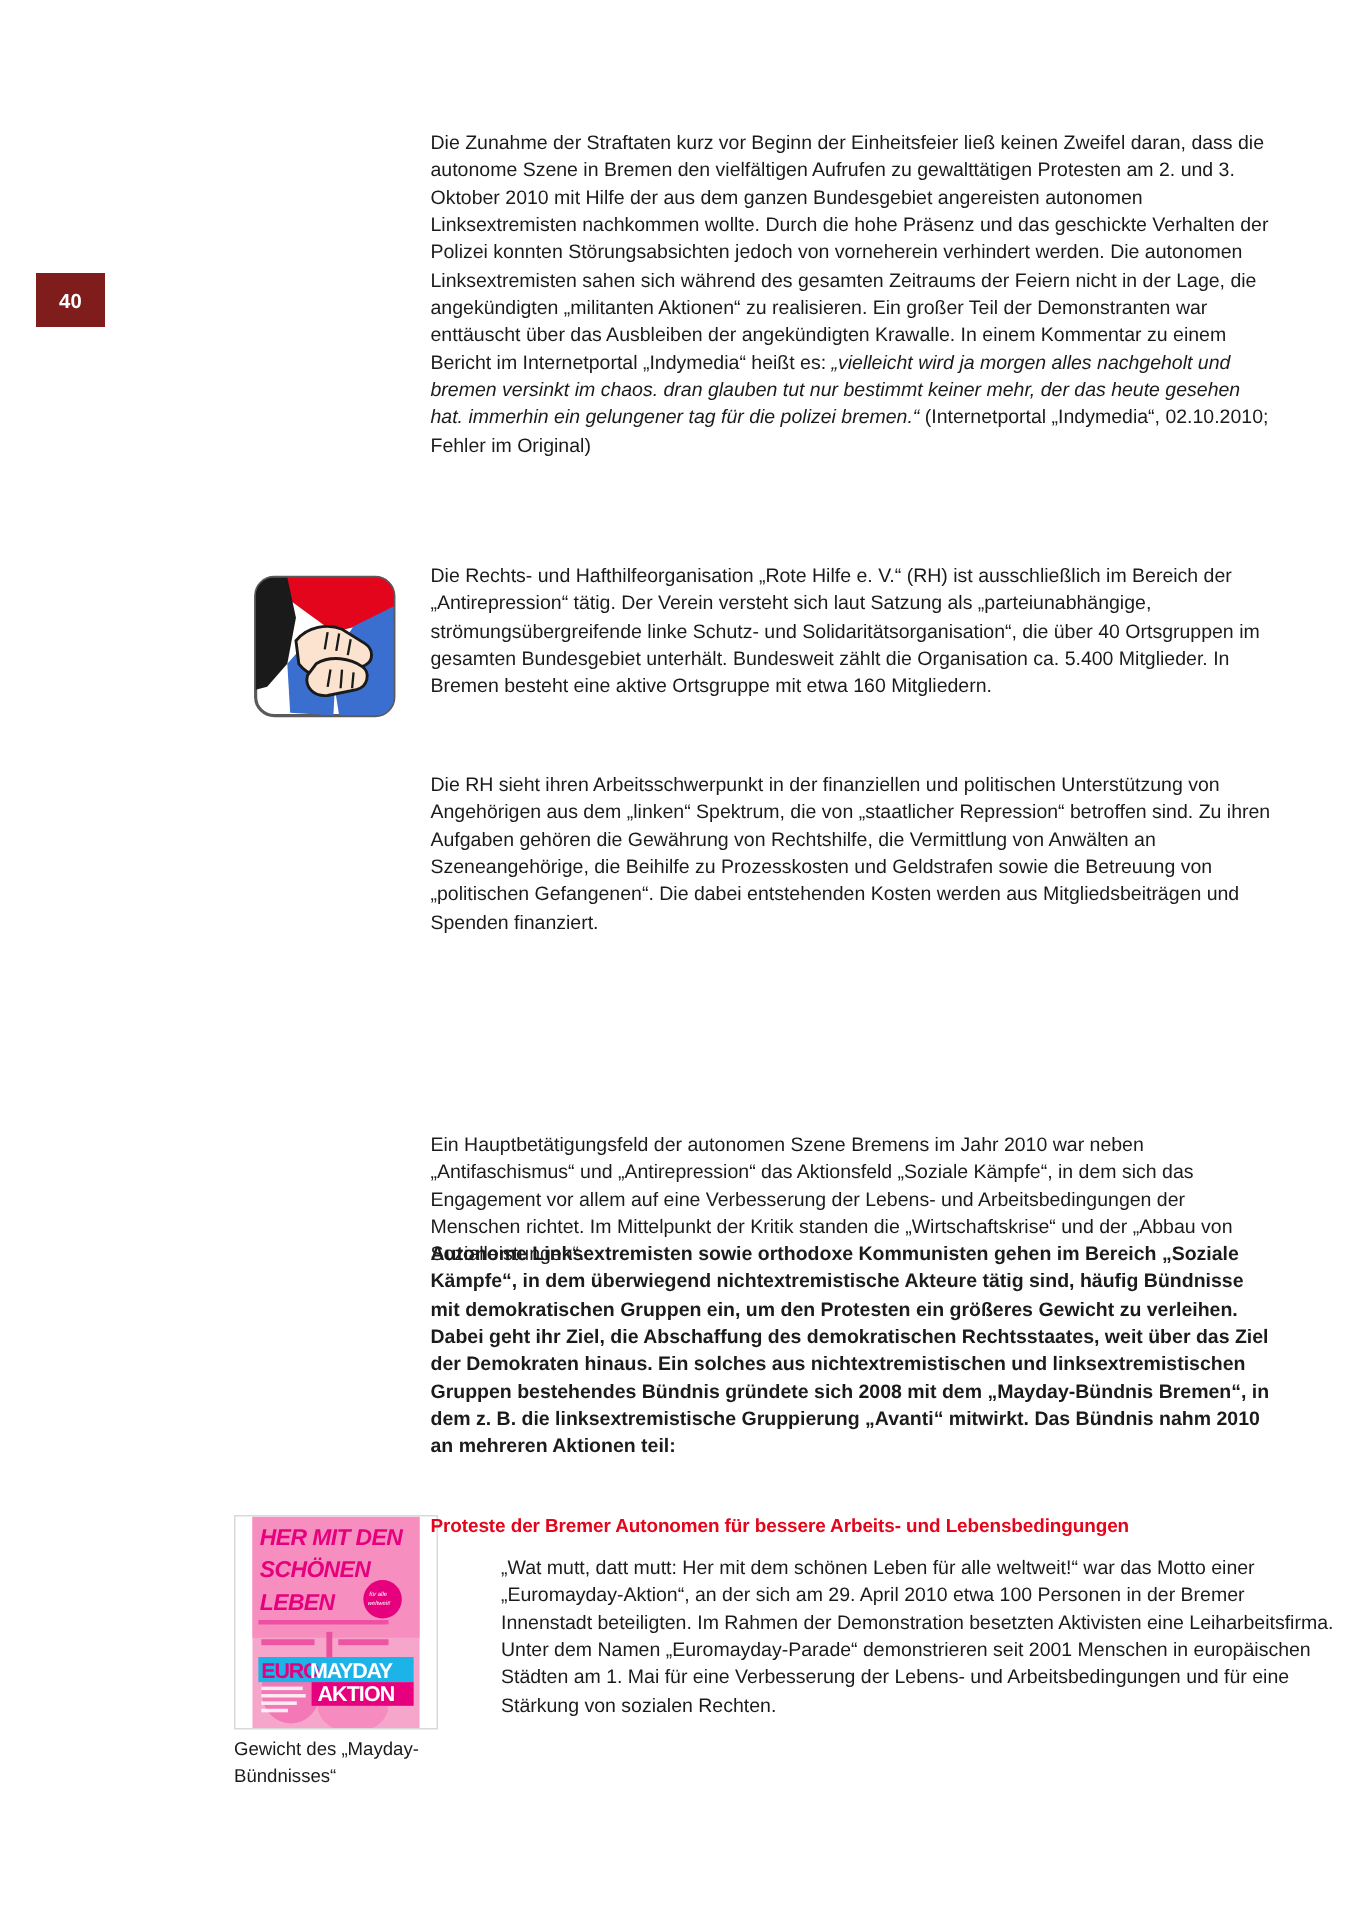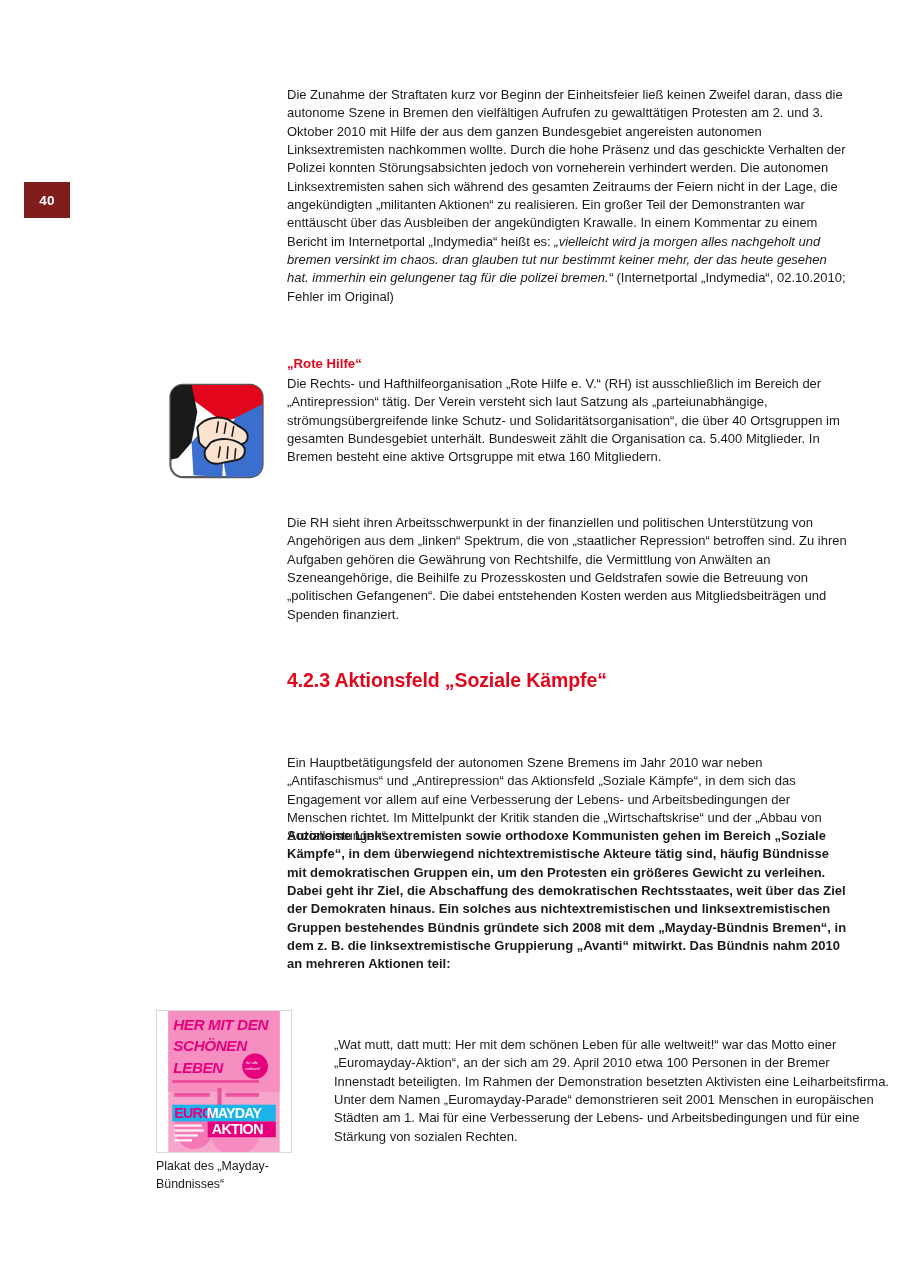--- a/index.html
+++ b/index.html
@@ -111,23 +111,20 @@
 <body>
 
 <div id="page">
 
   <div class="page-number-tab">40</div>
 
   <div class="col" style="top:86px;">
     <p class="body"><span>Die Zunahme der Straftaten kurz vor Beginn der Einheitsfeier ließ keinen Zweifel daran, dass die autonome Szene in Bremen den vielfältigen Aufrufen zu gewalttätigen Protesten am 2. und 3. Oktober 2010 mit Hilfe der aus dem ganzen Bundesgebiet angereisten autonomen Linksextremisten nachkommen wollte. Durch die hohe Präsenz und das geschickte Verhalten der Polizei konnten Störungsabsichten jedoch von vorneherein verhindert werden. Die autonomen Linksextremisten sahen sich während des gesamten Zeitraums der Feiern nicht in der Lage, die angekündigten „militanten Aktionen“ zu realisieren. Ein großer Teil der Demonstranten war enttäuscht über das Ausbleiben der angekündigten Krawalle. In einem Kommentar zu einem Bericht im Internetportal „Indymedia“ heißt es: </span><span class="quote-it">„vielleicht wird ja morgen alles nachgeholt und bremen versinkt im chaos. dran glauben tut nur bestimmt keiner mehr, der das heute gesehen hat. immerhin ein gelungener tag für die polizei bremen.“</span><span> (Internetportal „Indymedia“, 02.10.2010; Fehler im Original)</span></p>
   </div>
 
-  <div class="col" style="top:356px;">
-    <h3 class="sub-heading">„Rote Hilfe“</h3>
-  </div>
 
   <div class="rh-logo">
     <svg viewBox="0 0 100 100" xmlns="http://www.w3.org/2000/svg" aria-hidden="true">
       <defs>
         <clipPath id="rhclip">
           <rect x="2" y="2" width="96" height="96" rx="13" ry="13"></rect>
         </clipPath>
       </defs>
       <rect x="2" y="2" width="96" height="96" rx="13" ry="13" fill="#ffffff" stroke="#5a5a5a" stroke-width="2.2"></rect>
       <g clip-path="url(#rhclip)">
@@ -149,23 +146,20 @@
     </svg>
   </div>
 
   <div class="col" style="top:375px;">
     <p class="body">Die Rechts- und Hafthilfeorganisation „Rote Hilfe e. V.“ (RH) ist ausschließlich im Bereich der „Antirepression“ tätig. Der Verein versteht sich laut Satzung als „parteiunabhängige, strömungsübergreifende linke Schutz- und Solidaritätsorganisation“, die über 40 Ortsgruppen im gesamten Bundesgebiet unterhält. Bundesweit zählt die Organisation ca. 5.400 Mitglieder. In Bremen besteht eine aktive Ortsgruppe mit etwa 160 Mitgliedern.</p>
   </div>
   <div class="col" style="top:514px;">
     <p class="body">Die RH sieht ihren Arbeitsschwerpunkt in der finanziellen und politischen Unterstützung von Angehörigen aus dem „linken“ Spektrum, die von „staatlicher Repression“ betroffen sind. Zu ihren Aufgaben gehören die Gewährung von Rechtshilfe, die Vermittlung von Anwälten an Szeneangehörige, die Beihilfe zu Prozesskosten und Geldstrafen sowie die Betreuung von „politischen Gefangenen“. Die dabei entstehenden Kosten werden aus Mitgliedsbeiträgen und Spenden finanziert.</p>
   </div>
 
-  <div class="col" style="top:669px;">
-    <h2 class="section-heading">4.2.3 Aktionsfeld „Soziale Kämpfe“</h2>
-  </div>
 
   <div class="col" style="top:754px;">
     <p class="body">Ein Hauptbetätigungsfeld der autonomen Szene Bremens im Jahr 2010 war neben „Antifaschismus“ und „Antirepression“ das Aktionsfeld „Soziale Kämpfe“, in dem sich das Engagement vor allem auf eine Verbesserung der Lebens- und Arbeitsbedingungen der Menschen richtet. Im Mittelpunkt der Kritik standen die „Wirtschaftskrise“ und der „Abbau von Sozialleistungen“.</p>
   </div>
   <div class="col" style="top:827px;font-weight:bold;">
     <p class="body">Autonome Linksextremisten sowie orthodoxe Kommunisten gehen im Bereich „Soziale Kämpfe“, in dem überwiegend nichtextremistische Akteure tätig sind, häufig Bündnisse mit demokratischen Gruppen ein, um den Protesten ein größeres Gewicht zu verleihen. Dabei geht ihr Ziel, die Abschaffung des demokratischen Rechtsstaates, weit über das Ziel der Demokraten hinaus. Ein solches aus nichtextremistischen und linksextremistischen Gruppen bestehendes Bündnis gründete sich 2008 mit dem „Mayday-Bündnis Bremen“, in dem z. B. die linksextremistische Gruppierung „Avanti“ mitwirkt. Das Bündnis nahm 2010 an mehreren Aktionen teil:</p>
   </div>
 
   <div class="poster">
     <svg viewBox="0 0 113 143" xmlns="http://www.w3.org/2000/svg" aria-hidden="true">
@@ -197,20 +191,23 @@
       <rect x="40" y="112" width="69" height="16" fill="#e6007e"></rect>
       <text x="44" y="125" font-family="'Liberation Sans', sans-serif" font-size="14.5" font-weight="bold" fill="#ffffff" letter-spacing="-0.6">AKTION</text>
 
       <rect x="6" y="115" width="28" height="2.4" fill="#ffffff" opacity="0.85"></rect>
       <rect x="6" y="120" width="30" height="2.4" fill="#ffffff" opacity="0.85"></rect>
       <rect x="6" y="125" width="24" height="2.4" fill="#ffffff" opacity="0.85"></rect>
       <rect x="6" y="130" width="18" height="2.4" fill="#ffffff" opacity="0.85"></rect>
     </svg>
   </div>
 
+  <div class="col" style="top:1010px;">
+    <h3 class="sub-heading-lg">Proteste der Bremer Autonomen für bessere Arbeits- und Lebensbedingungen</h3>
+  </div>
 
   <div class="col" style="top:1036px;margin-left:47px;">
     <p class="body">„Wat mutt, datt mutt: Her mit dem schönen Leben für alle weltweit!“ war das Motto einer „Euromayday-Aktion“, an der sich am 29. April 2010 etwa 100 Personen in der Bremer Innenstadt beteiligten. Im Rahmen der Demonstration besetzten Aktivisten eine Leiharbeitsfirma. Unter dem Namen „Euromayday-Parade“ demonstrieren seit 2001 Menschen in europäischen Städten am 1. Mai für eine Verbesserung der Lebens- und Arbeitsbedingungen und für eine Stärkung von sozialen Rechten.</p>
   </div>
 
-  <div class="poster-caption">Plakat des „Mayday-Bündnisses“</div>
+  <div class="poster-caption">Gewicht des „Mayday-Bündnisses“</div>
 
 </div>
 
 </body></html>

